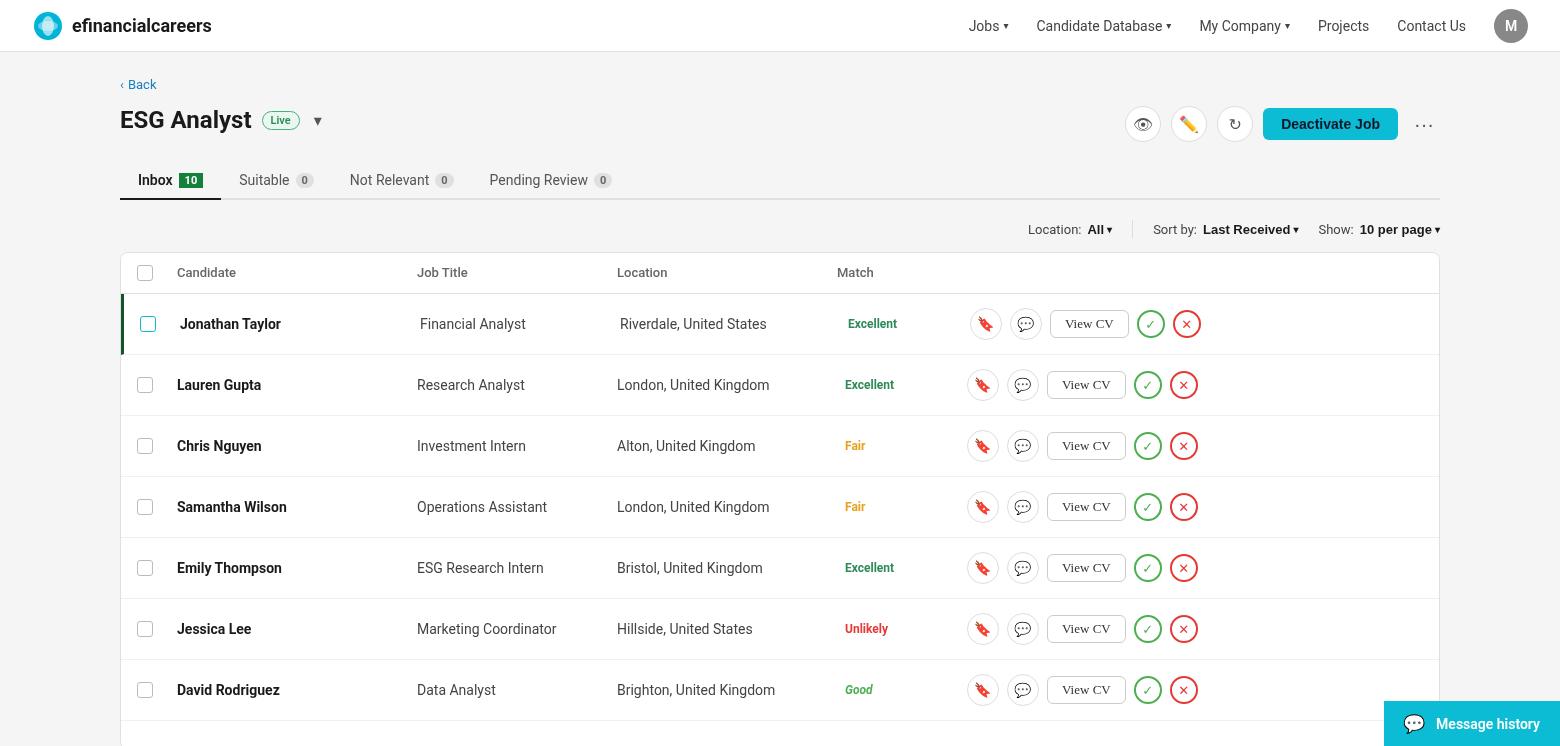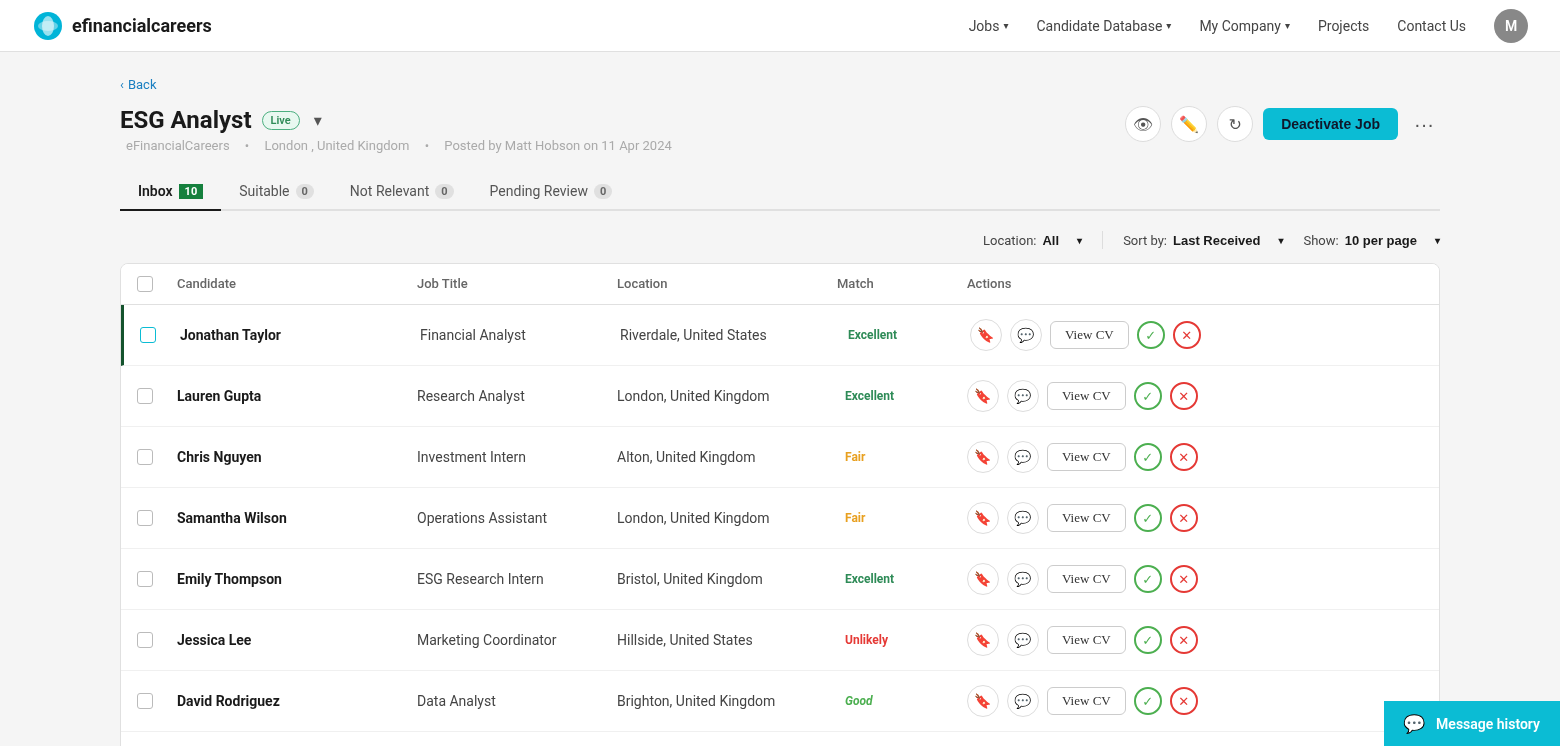--- a/index.html
+++ b/index.html
@@ -212,21 +212,21 @@
     }
     .filter-select {
       background: none;
       border: none;
       font-size: 13px;
       color: #1a1a1a;
       font-weight: 600;
       cursor: pointer;
       display: flex;
       align-items: center;
-      gap: 18px;
+      gap: 3px;
     }
     .filter-divider {
       width: 1px;
       height: 18px;
       background: #ddd;
     }
 
     
     .candidates-table {
       background: #fff;
@@ -398,27 +398,20 @@
   </div>
 
   
   <div class="job-header">
     <div>
       <div class="job-title-row">
         <h1 class="job-title">ESG Analyst</h1>
         <span class="live-badge">Live</span>
         <button class="chevron-btn">▾</button>
       </div>
-      <div class="job-meta">
-        <span>eFinancialCareers</span>
-        <span>•</span>
-        <span>London , United Kingdom</span>
-        <span>•</span>
-        <span>Posted by Matt Hobson on 11 Apr 2024</span>
-      </div>
     </div>
     <div class="job-actions">
       <button class="icon-btn" title="View">
         <span>👁</span>
       </button>
       <button class="icon-btn" title="Edit">
         <span>✏️</span>
       </button>
       <button class="icon-btn" title="Refresh">
         <span>↻</span>
@@ -477,21 +470,20 @@
   
   <div class="candidates-table">
     <div class="table-header">
       <div>
         <div class="checkbox"></div>
       </div>
       <div>Candidate</div>
       <div>Job Title</div>
       <div>Location</div>
       <div>Match</div>
-      <div>Actions</div>
     </div>
 
     <div class="table-row selected">
       <div>
         <div class="checkbox" style="border-color:#0bbcd4;"></div>
       </div>
       <div class="candidate-name">Jonathan Taylor</div>
       <div class="job-title-cell">Financial Analyst</div>
       <div class="location-cell">Riverdale, United States</div>
       <div><span class="match-badge match-excellent">Excellent</span></div>

